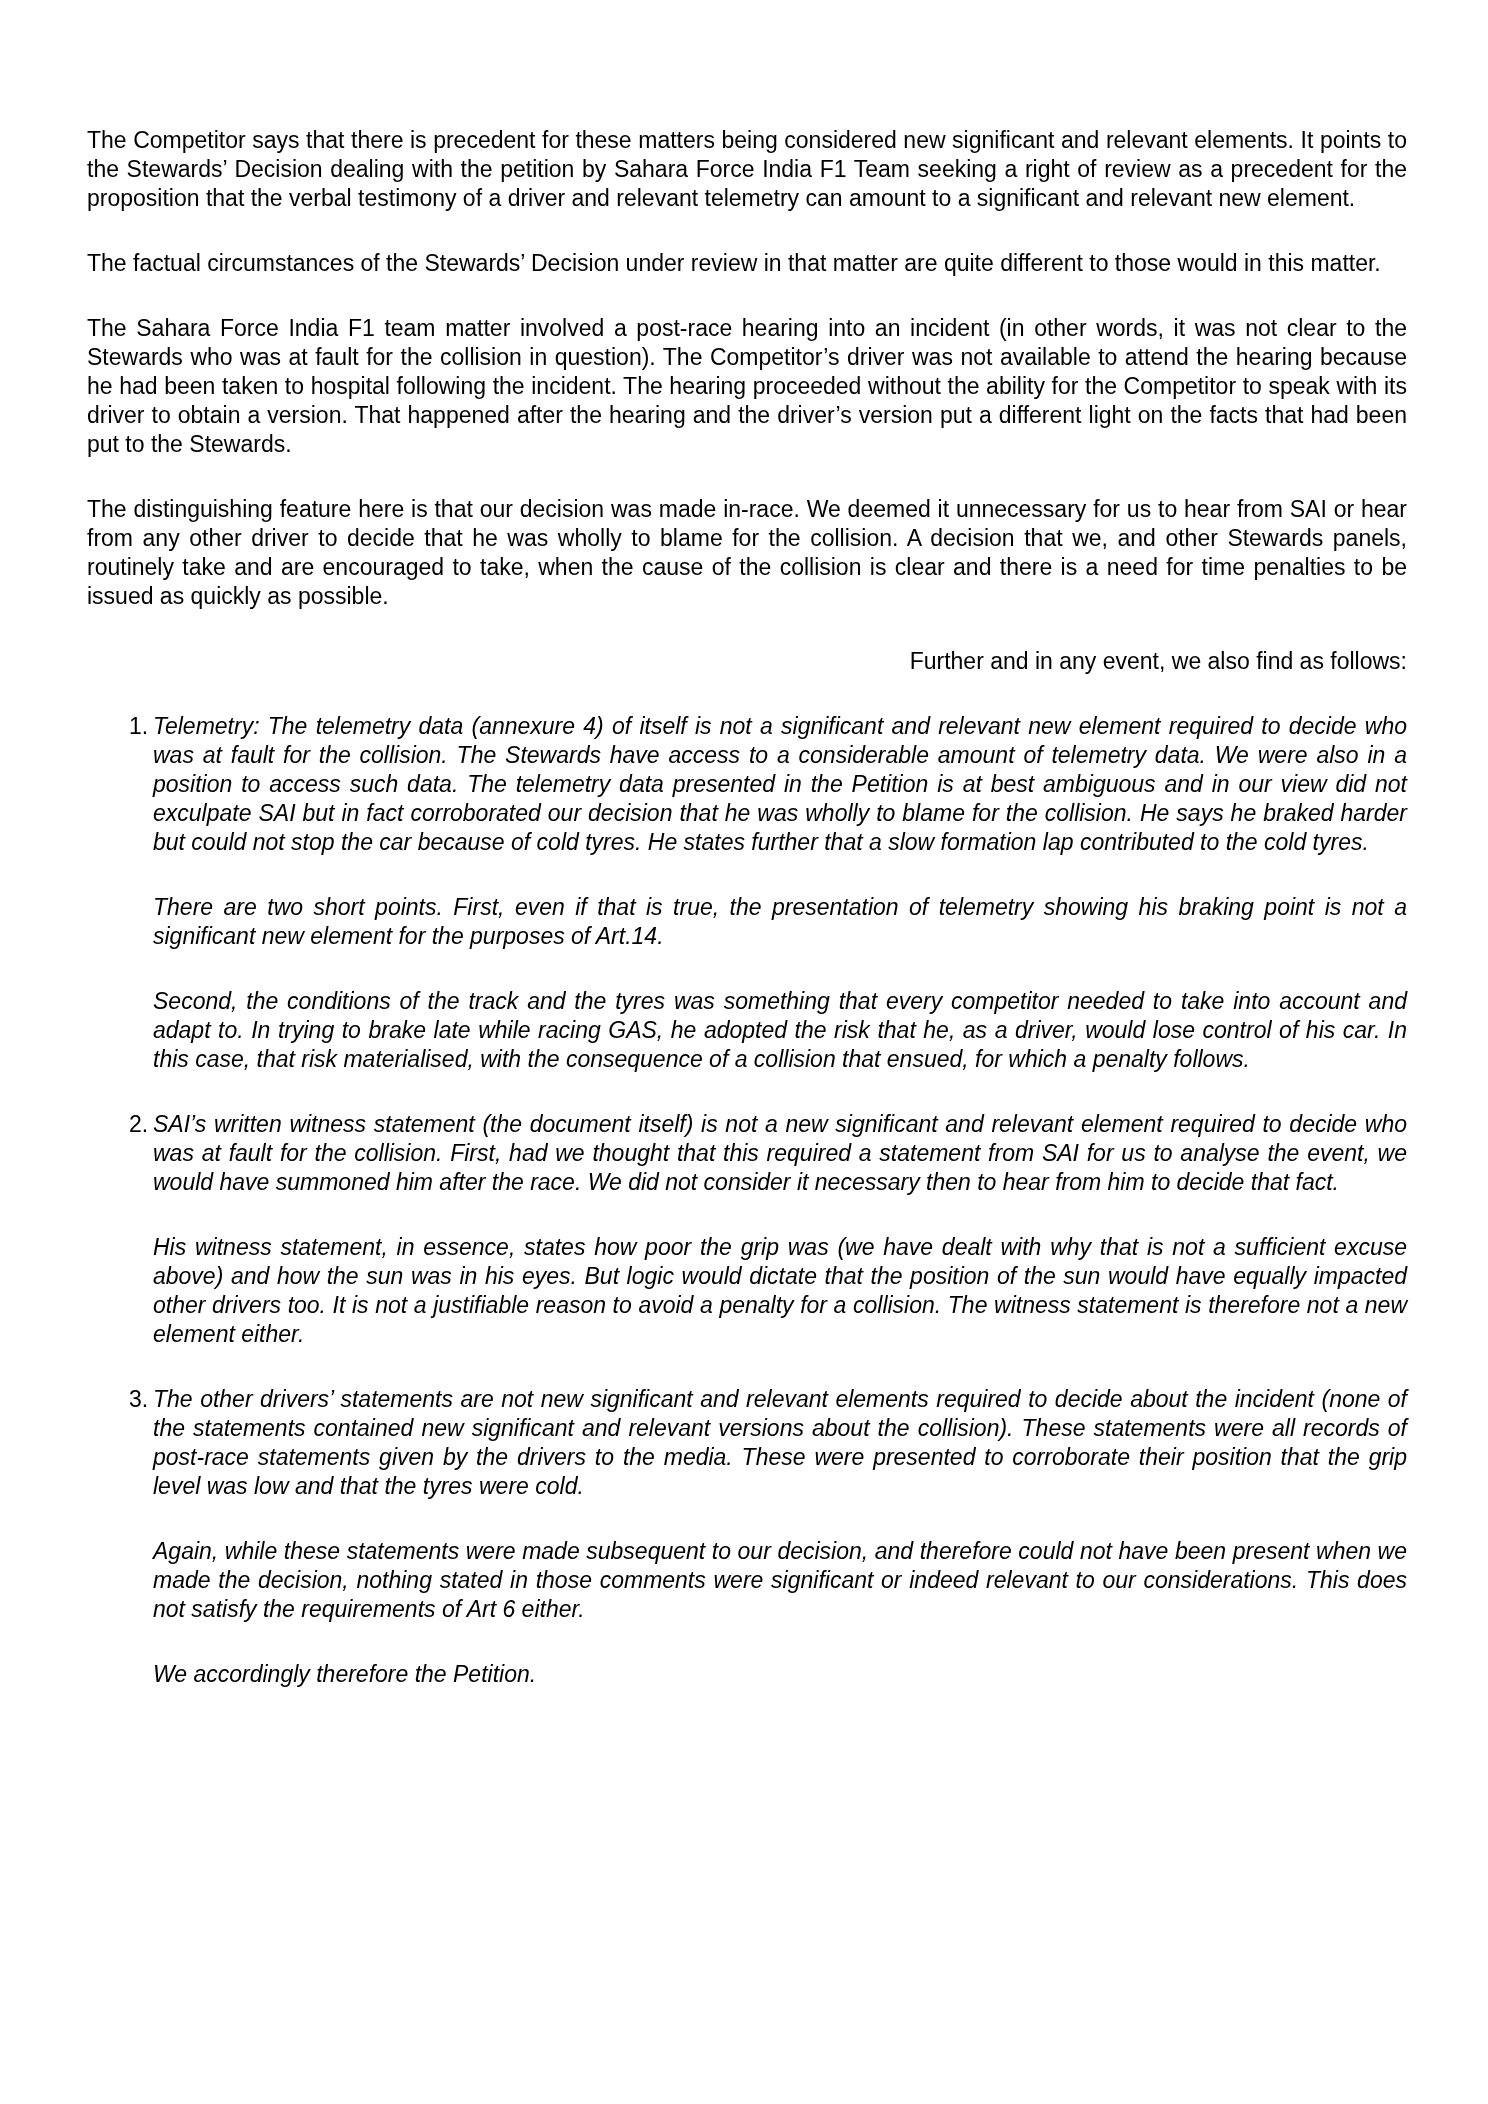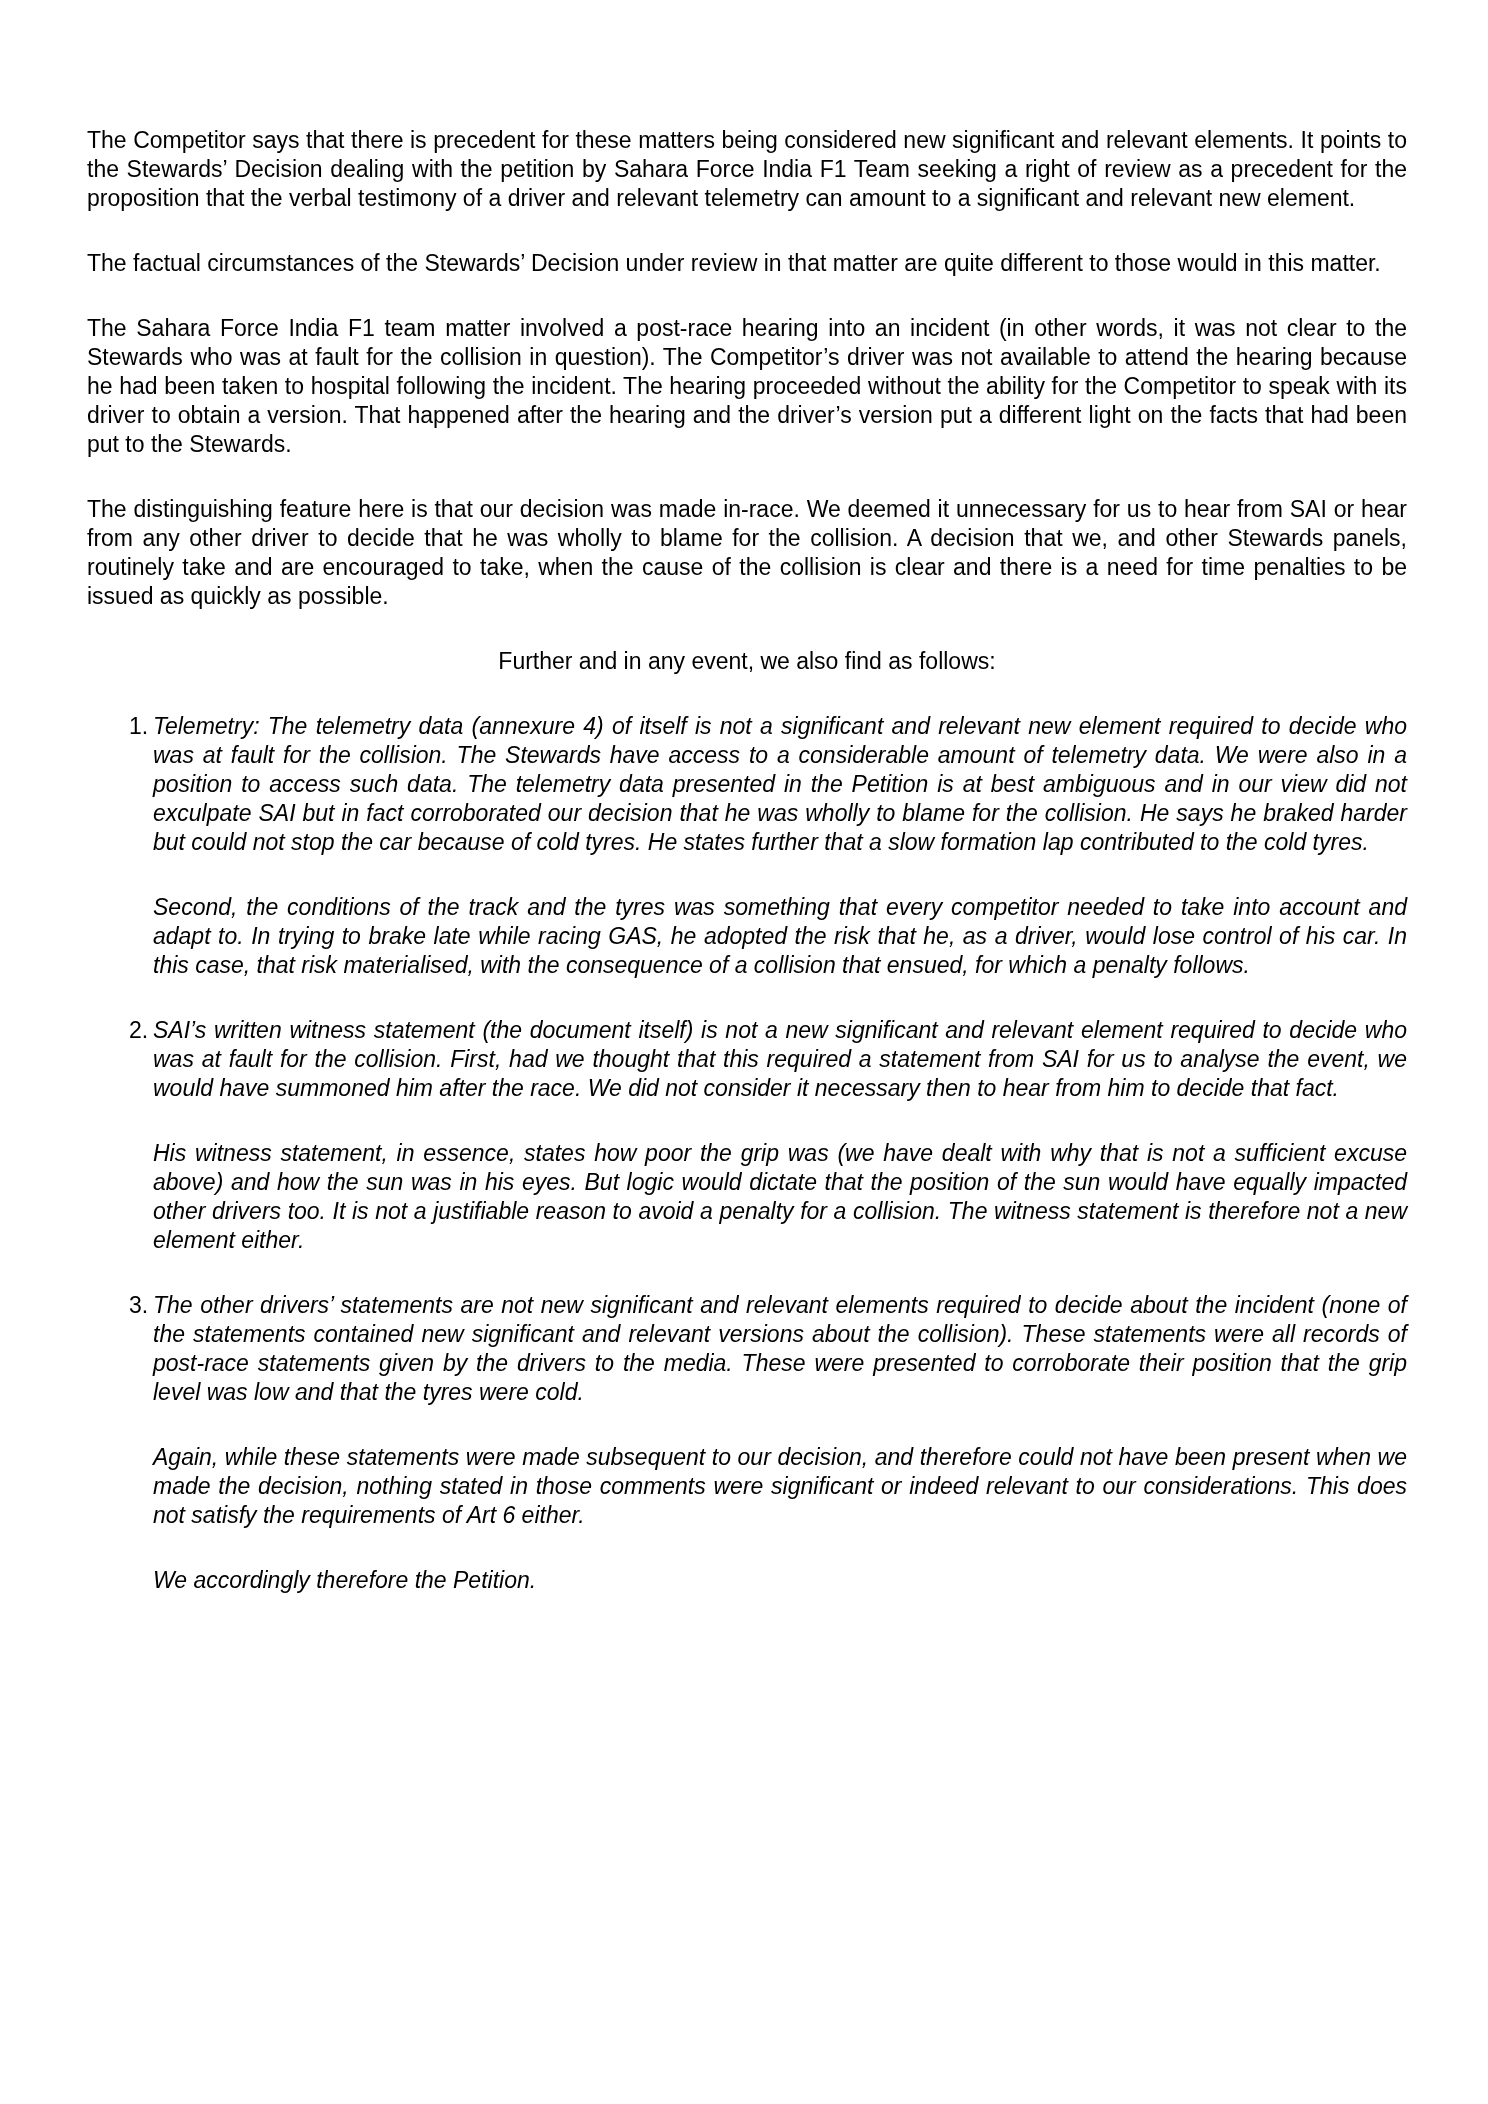--- a/index.html
+++ b/index.html
@@ -19,21 +19,21 @@
     line-height: 29px;
     padding: 126px 81px 60px 87px;
     overflow: hidden;
   }
   .para {
     margin: 0 0 36px 0;
     text-align: justify;
     text-justify: inter-word;
   }
   .list-intro {
-    text-align: center;
+    text-align: right;
   }
   .list-item {
     display: flex;
     margin-left: 42px;
   }
   .num {
     flex: none;
     width: 24px;
     text-align: left;
   }
@@ -58,20 +58,21 @@
   <p class="para">The Sahara Force India F1 team matter involved a post-race hearing into an incident (in other words, it was not clear to the Stewards who was at fault for the collision in question). The Competitor’s driver was not available to attend the hearing because he had been taken to hospital following the incident. The hearing proceeded without the ability for the Competitor to speak with its driver to obtain a version. That happened after the hearing and the driver’s version put a different light on the facts that had been put to the Stewards.</p>
 
   <p class="para">The distinguishing feature here is that our decision was made in-race. We deemed it unnecessary for us to hear from SAI or hear from any other driver to decide that he was wholly to blame for the collision. A decision that we, and other Stewards panels, routinely take and are encouraged to take, when the cause of the collision is clear and there is a need for time penalties to be issued as quickly as possible.</p>
 
   <p class="para list-intro">Further and in any event, we also find as follows:</p>
 
   <div class="list-item">
     <span class="num">1.</span>
     <div class="li-body">
       <p class="para">Telemetry: The telemetry data (annexure 4) of itself is not a significant and relevant new element required to decide who was at fault for the collision. The Stewards have access to a considerable amount of telemetry data. We were also in a position to access such data. The telemetry data presented in the Petition is at best ambiguous and in our view did not exculpate SAI but in fact corroborated our decision that he was wholly to blame for the collision. He says he braked harder but could not stop the car because of cold tyres. He states further that a slow formation lap contributed to  the cold tyres.</p>
+      <p class="para">There are two short points. First, even if that is true, the presentation of telemetry showing his braking point is not a significant new element for the purposes of Art.14.</p>
       <p class="para">Second, the conditions of the track and the tyres was something that every competitor needed to take into account and adapt to. In trying to brake late while racing GAS, he adopted the risk that he, as a driver, would lose control of his car. In this case, that risk materialised, with the consequence of a collision that ensued, for which a penalty follows.</p>
     </div>
   </div>
 
   <div class="list-item">
     <span class="num">2.</span>
     <div class="li-body">
       <p class="para">SAI’s written witness statement (the document itself) is not a new significant and relevant element required to decide who was at fault for the collision. First, had we thought that this required a statement from SAI for us to analyse the event, we would have summoned him after the race. We did not consider it necessary then to hear from him to decide that fact.</p>
       <p class="para">His witness statement, in essence, states how poor the grip was (we have dealt with why that is not a sufficient excuse above) and how the sun was in his eyes. But logic would dictate that the position of the sun would have equally impacted other drivers too. It is not a justifiable reason to avoid a penalty for a collision. The witness statement is therefore not a new element either.</p>
     </div>

